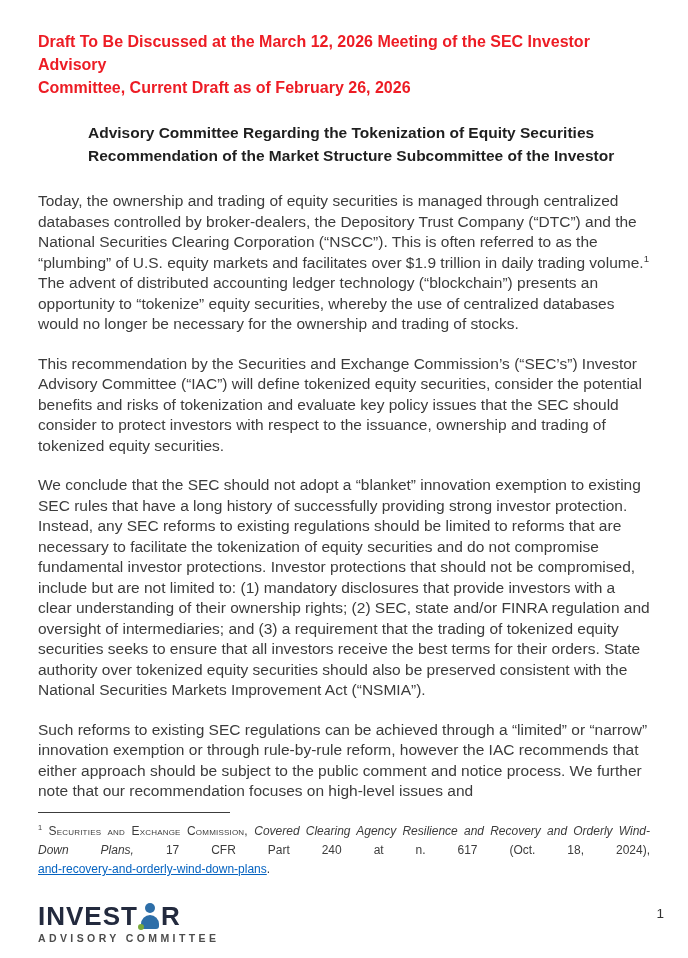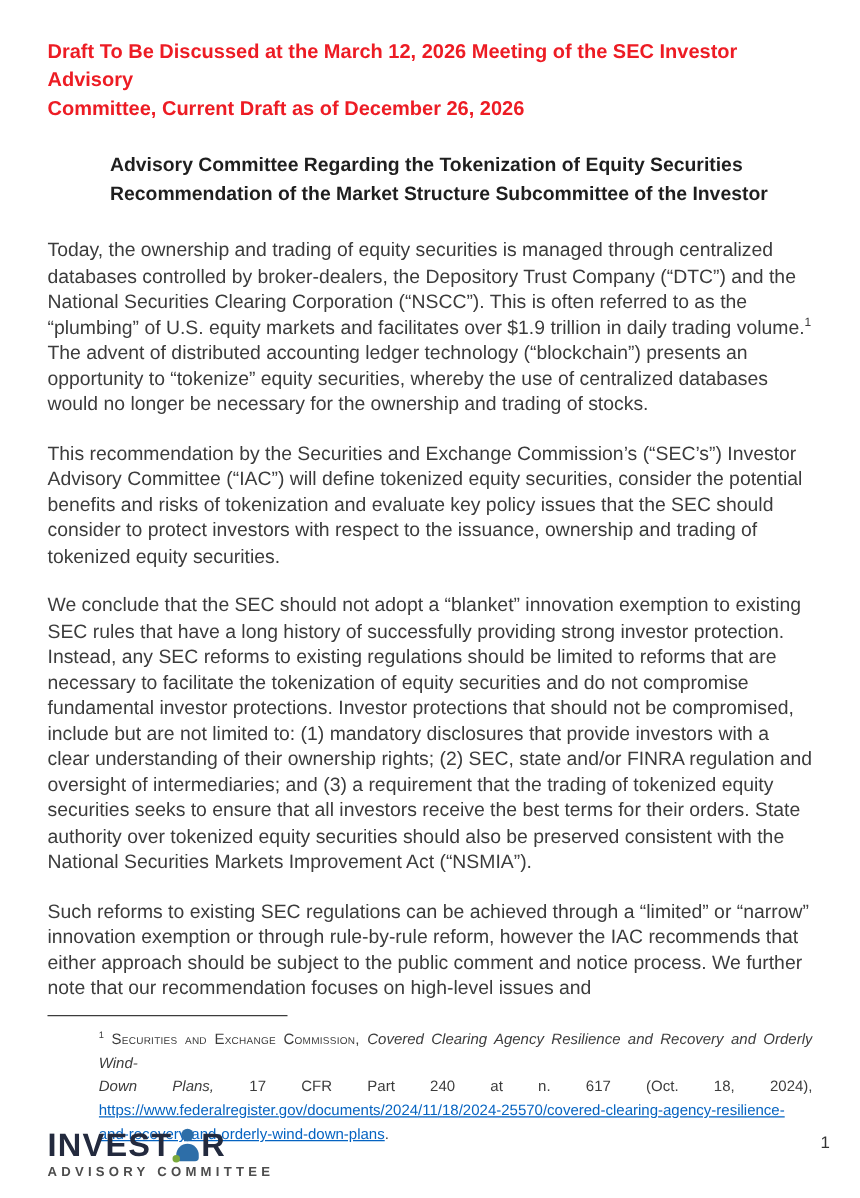--- a/index.html
+++ b/index.html
@@ -61,21 +61,21 @@
     width: 192px;
     border: none;
     border-top: 1.5px solid #3c3c3c;
     margin-bottom: 9px;
   }
   .footnote {
     color: #3c3c3c;
     font-size: 12px;
     line-height: 19px;
   }
-  .fn-line { display: block; white-space: nowrap; overflow: hidden; margin-left: 41px; }
+  .fn-line { display: block; white-space: nowrap; overflow: hidden; }
   .fn-justify { text-align: justify; text-align-last: justify; white-space: normal; }
   .smallcaps { font-variant: small-caps; letter-spacing: 0.2px; }
   .italic { font-style: italic; }
   .fn-link {
     color: var(--link_blue, #0563C1);
     text-decoration: underline;
     cursor: pointer;
   }
   .fn-period { color: #3c3c3c; text-decoration: none; }
   
@@ -145,41 +145,40 @@
     font-size: 13.5px;
   }
 </style>
 </head>
 <body>
 
 <div class="page">
 
   <div class="draft-notice">
     <span>Draft To Be Discussed at the March 12, 2026 Meeting of the SEC Investor Advisory</span>
-    <span>Committee, Current Draft as of December 26, 2026</span>
+    <span>Committee, Current Draft as of February 26, 2026</span>
   </div>
 
   <div class="doc-title">
     <span>Advisory Committee Regarding the Tokenization of Equity Securities</span>
     <span>Recommendation of the Market Structure Subcommittee of the Investor</span>
   </div>
 
   <div class="body-text">
     <p><span>Today, the ownership and trading of equity securities is managed through centralized databases controlled by broker-dealers, the Depository Trust Company (“DTC”) and the National Securities Clearing Corporation (“NSCC”). This is often referred to as the “plumbing” of U.S. equity markets and facilitates over $1.9 trillion in daily trading volume.</span><sup class="fn-ref">1</sup><span> The advent of distributed accounting ledger technology (“blockchain”) presents an opportunity to “tokenize” equity securities, whereby the use of centralized databases would no longer be necessary for the ownership and trading of stocks.</span></p>
     <p>This recommendation by the Securities and Exchange Commission’s (“SEC’s”) Investor Advisory Committee (“IAC”) will define tokenized equity securities, consider the potential benefits and risks of tokenization and evaluate key policy issues that the SEC should consider to protect investors with respect to the issuance, ownership and trading of tokenized equity securities.</p>
     <p>We conclude that the SEC should not adopt a “blanket” innovation exemption to existing SEC rules that have a long history of successfully providing strong investor protection. Instead, any SEC reforms to existing regulations should be limited to reforms that are necessary to facilitate the tokenization of equity securities and do not compromise fundamental investor protections. Investor protections that should not be compromised, include but are not limited to: (1) mandatory disclosures that provide investors with a clear understanding of their ownership rights; (2) SEC, state and/or FINRA regulation and oversight of intermediaries; and (3) a requirement that the trading of tokenized equity securities seeks to ensure that all investors receive the best terms for their orders. State authority over tokenized equity securities should also be preserved consistent with the National Securities Markets Improvement Act (“NSMIA”).</p>
     <p>Such reforms to existing SEC regulations can be achieved through a “limited” or “narrow” innovation exemption or through rule-by-rule reform, however the IAC recommends that either approach should be subject to the public comment and notice process. We further note that our recommendation focuses on high-level issues and</p>
   </div>
 
   <div class="footnote-area">
     <hr class="footnote-rule">
     <div class="footnote">
       <span class="fn-line fn-justify"><sup class="fn-ref">1</sup><span class="smallcaps"> Securities and Exchange Commission, </span><span class="italic">Covered Clearing Agency Resilience and Recovery and Orderly Wind-</span></span>
       <span class="fn-line fn-justify"><span class="italic">Down Plans,</span><span> 17 CFR Part 240 at n. 617 (Oct. 18, 2024),</span></span>
-      <span class="fn-line"><a class="fn-link" href="#">https://www.federalregister.gov/documents/2024/11/18/2024-25570/covered-clearing-agency-resilience-</a></span>
       <span class="fn-line"><a class="fn-link" href="#">and-recovery-and-orderly-wind-down-plans</a><span class="fn-period">.</span></span>
     </div>
   </div>
 
   <div class="logo">
     <div class="logo-top">
       <span>INVEST</span>
         <span class="logo-person">
           <span class="person-head"></span>
           <span class="person-torso"></span>

